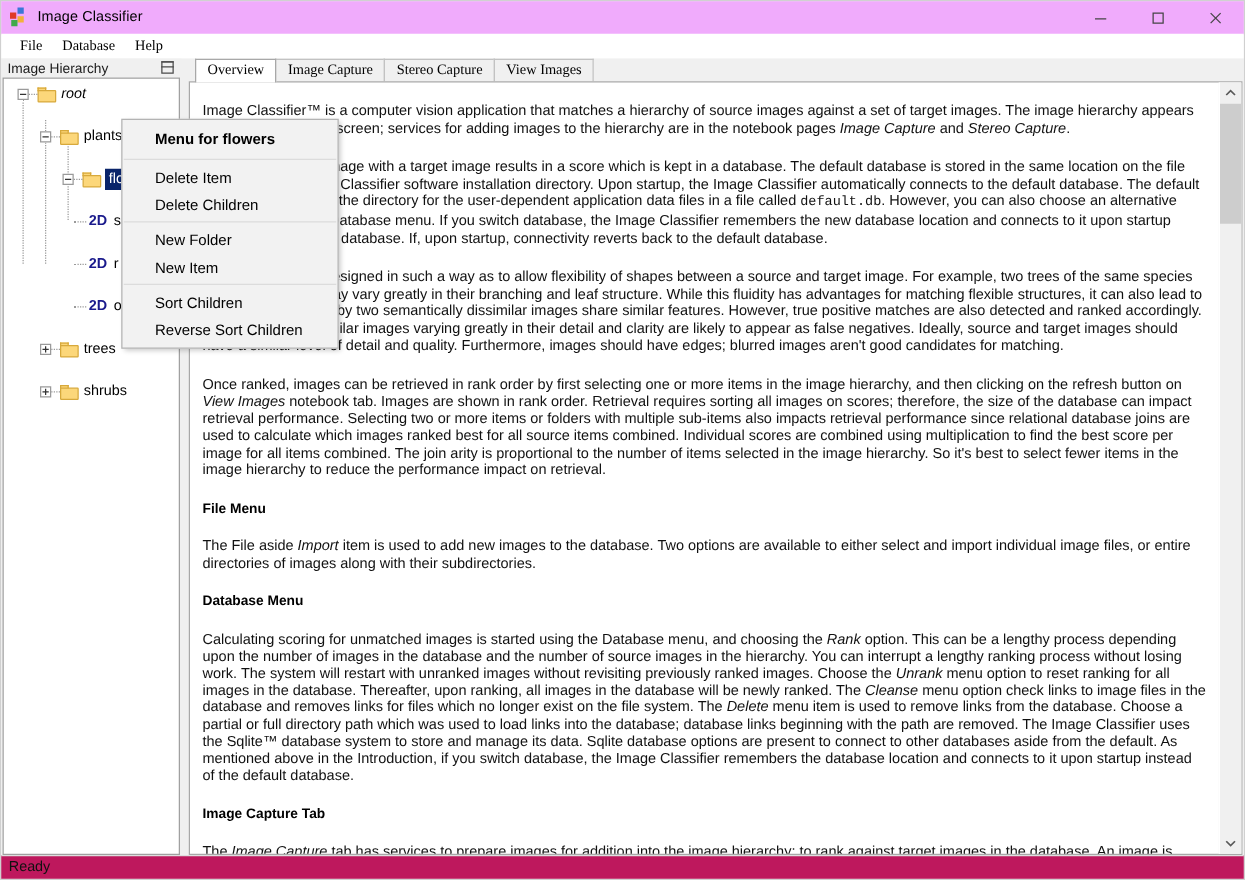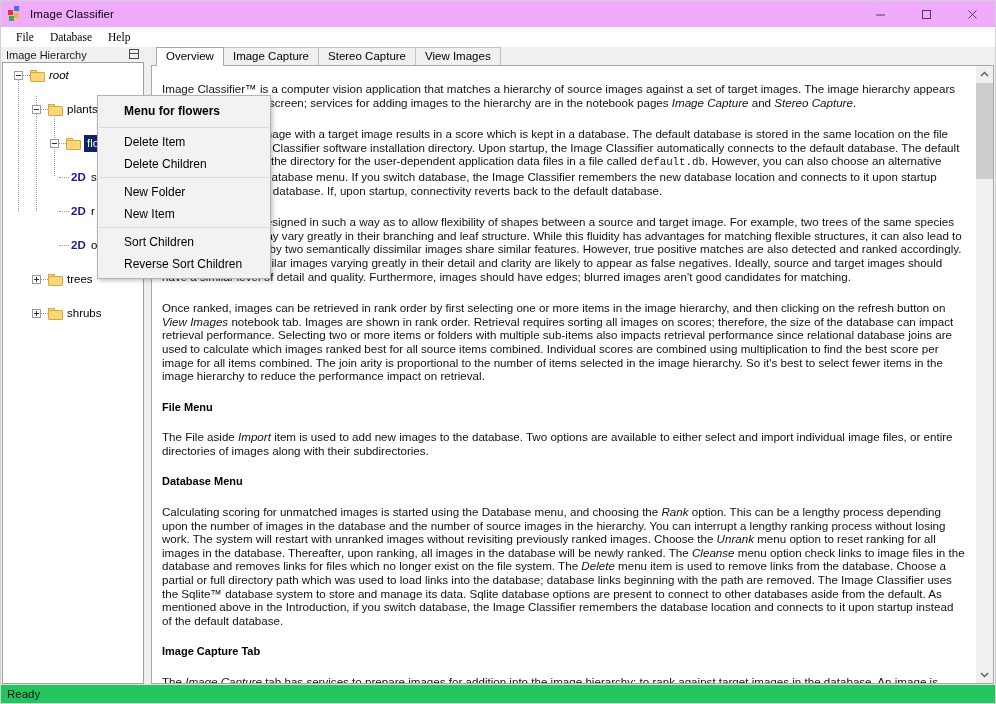--- a/index.html
+++ b/index.html
@@ -142,20 +142,21 @@
   
   .notebook{
     flex:1 1 auto;display:flex;flex-direction:column;min-width:0;
     background:#f0f0f0;
     padding-left:6px;
   }
   .tabstrip{
     height:18px;flex:0 0 18px;display:flex;align-items:flex-end;
     padding-left:5px;
     position:relative;
+    font-family:Liberation Serif, serif;
   }
   .tab{
     font-size:11.5px;
     padding:1px 9px 2px 9px;
     background:#f0f0f0;
     border:1px solid #c2c2c2;
     border-bottom:none;
     margin-right:-1px;
     color:#000;
     position:relative;
@@ -216,21 +217,21 @@
   }
   .sb-arrow svg{display:block;}
   .sb-track{flex:1 1 auto;background:#f0f0f0;position:relative;}
   .sb-thumb{
     position:absolute;left:0;right:0;top:0;height:96px;background:#cdcdcd;
   }
 
   
   .statusbar{
     height:18px;flex:0 0 18px;
-    background:#22c55e;
+    background:#be185d;
     border-top:1px solid #dfdfdf;
     display:flex;align-items:center;
     font-size:11.5px;color:#111;
     padding-left:6px;
   }
 
   
   .ctxmenu{
     position:absolute;
     left:96px;top:94px;

